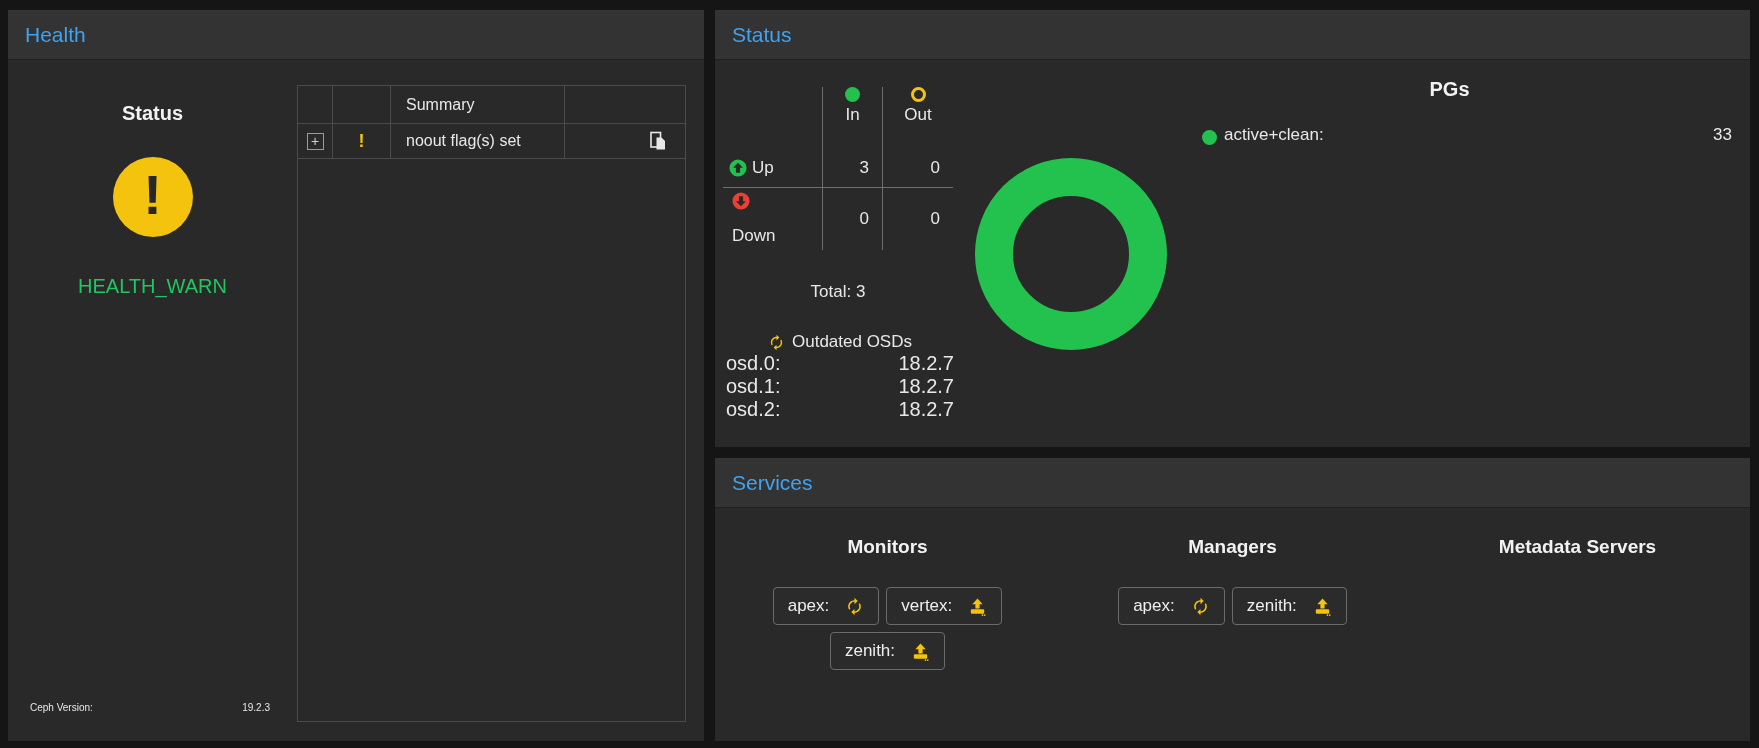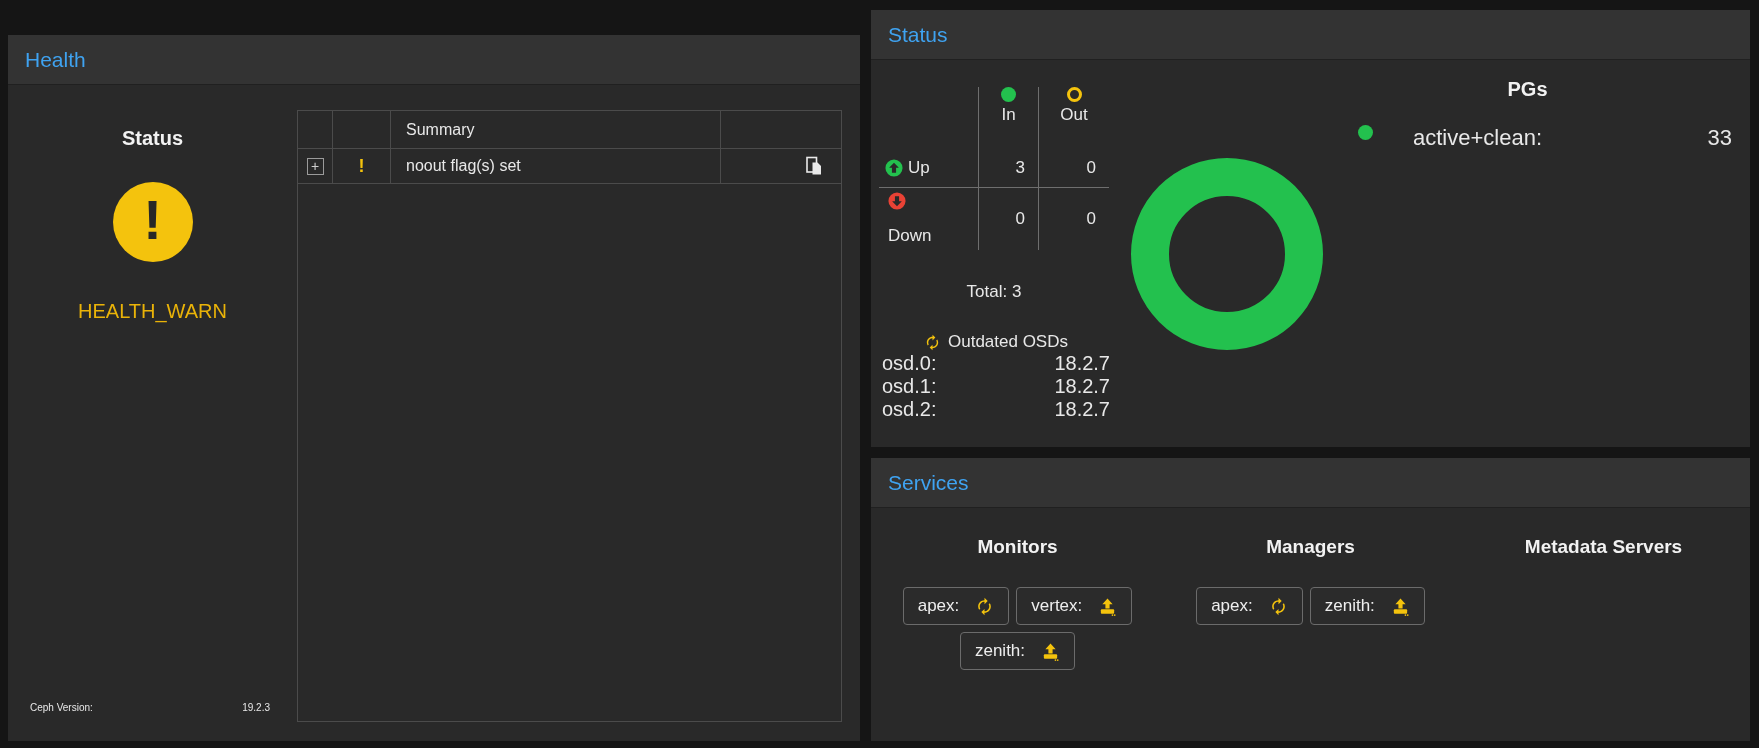--- a/index.html
+++ b/index.html
@@ -5,41 +5,41 @@
   * { box-sizing: border-box; }
   html,body { margin:0; padding:0; }
   body {
     width:1759px; height:748px;
     background:#151515;
     font-family:"Liberation Sans", sans-serif;
     color:#e8e8e8;
     overflow:hidden;
   }
   .layout { display:flex; gap:11px; padding:10px 9px 7px 8px; height:748px; }
-  .left-col { width:852px; display:flex;margin-top:25px; }
+  .left-col { width:696px; display:flex; }
   .right-col { flex:1; display:flex; flex-direction:column; gap:11px; }
 
   .panel { background:#292929; display:flex; flex-direction:column; width:100%; }
   .panel-header {
     background:#333333; height:50px; flex:none;
     display:flex; align-items:center; padding:0 17px;
     border-bottom:1px solid #202020;
   }
   .panel-title { color:#3fa3f1; font-size:21px; }
 
   
   .health-body { flex:1; display:flex; min-height:0; }
   .health-left { width:289px; flex:none; display:flex; flex-direction:column; align-items:center; }
   .status-heading { margin-top:42px; font-size:20px; font-weight:bold; color:#f2f2f2; }
   .warn-circle {
     margin-top:32px; width:80px; height:80px; border-radius:50%;
     background:#f4c30d; display:flex; align-items:center; justify-content:center;
   }
   .warn-circle::after { content:"!"; color:#272727; font-size:56px; font-weight:bold; line-height:1; margin-top:-4px; }
-  .health-warn-text { margin-top:38px; font-size:20px; color:#eab308; }
+  .health-warn-text { margin-top:38px; font-size:20px; color:#22c55e; }
   .version-row {
     margin-top:auto; margin-bottom:28px; width:100%;
     display:flex; justify-content:space-between; padding:0 27px 0 22px; font-size:10px;
   }
 
   .health-table { flex:1; margin:25px 18px 19px 0; border:1px solid #4b4b4b; display:flex; flex-direction:column; }
   .ht-header, .ht-row { display:grid; grid-template-columns:35px 58px 1fr 120px; flex:none; }
   .ht-header { height:37px; }
   .ht-row { height:36px; border-top:1px solid #4b4b4b; border-bottom:1px solid #4b4b4b; }
   .ht-cell { display:flex; align-items:center; border-right:1px solid #4b4b4b; }
@@ -73,21 +73,21 @@
   .total-line { width:230px; text-align:center; margin-top:32px; font-size:17px; }
   .outdated-block { width:234px; margin-top:30px; }
   .outdated-heading { display:flex; align-items:center; justify-content:center; gap:7px; font-size:17px; }
   .osd-row { display:flex; justify-content:space-between; font-size:20px; line-height:23px; padding:0 3px; }
   .osd-row:first-of-type { margin-top:3px; }
 
   .donut-wrap { flex:none; display:flex; align-items:center; margin-left:12px; }
 
   .pgs-col { flex:1; padding-top:18px; display:flex; flex-direction:column; }
   .pgs-heading { text-align:center; font-size:20px; font-weight:bold; color:#f2f2f2; }
-  .pgs-legend { margin-top:24px; display:flex; align-items:flex-start; padding-left:35px; font-size:22px;gap:33px; }
+  .pgs-legend { margin-top:24px; display:flex; align-items:flex-end; padding-left:35px; font-size:17px; }
   .pgs-legend .dot-green { margin-right:7px; }
   .pgs-value { margin-left:auto; }
 
   
   .services-panel { flex:1; }
   .services-body { flex:1; display:grid; grid-template-columns:1fr 1fr 1fr; padding-top:28px; }
   .svc-group { display:flex; flex-direction:column; align-items:center; }
   .svc-heading { font-size:19px; font-weight:bold; color:#f2f2f2; }
   .chips { margin-top:29px; display:flex; flex-wrap:wrap; justify-content:center; gap:7px; max-width:260px; }
   .chip {

